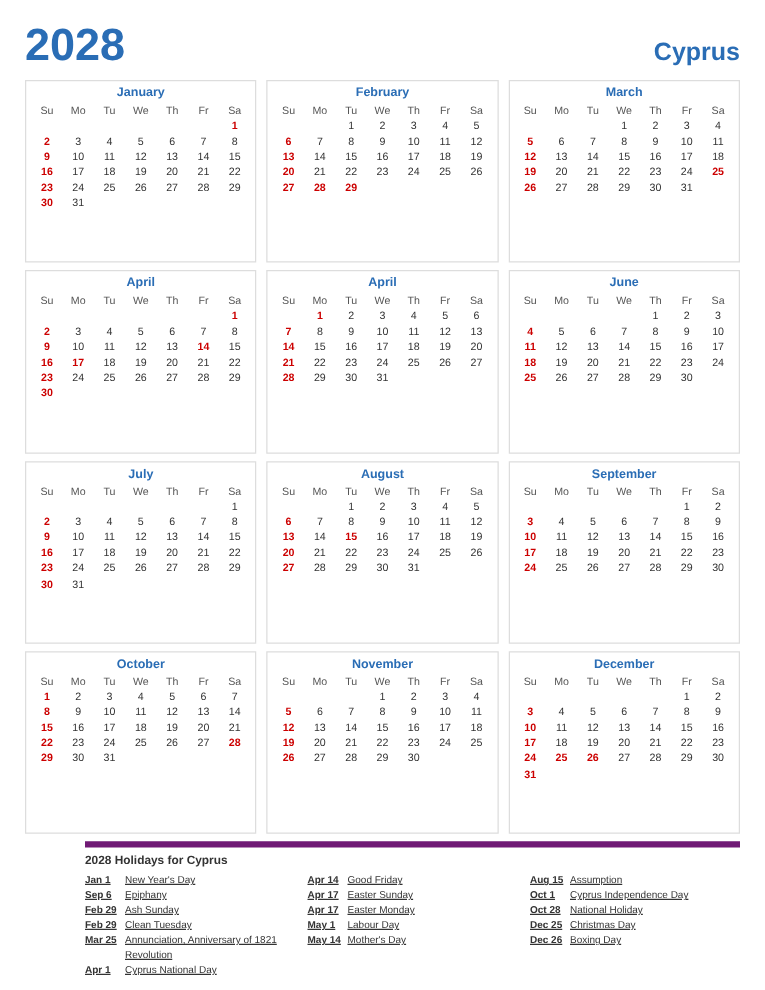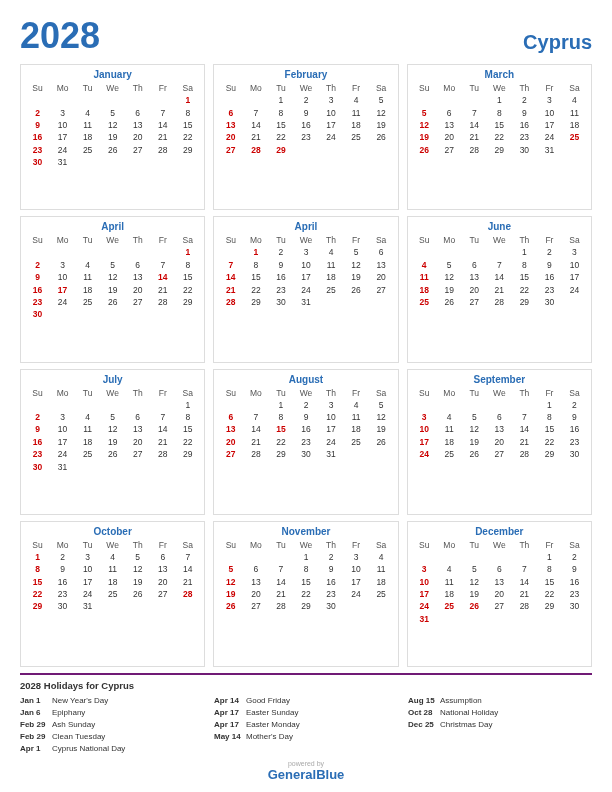--- a/index.html
+++ b/index.html
@@ -68,33 +68,35 @@
     }
     .cal-table td {
       text-align: center;
       font-size: 8.5px;
       padding: 1.2px 0;
       color: #333;
     }
     .cal-table td.red { color: #cc0000; }
     .holidays-section {
       margin-top: 6px;
-      border-top: 2px solid #701a75;
+      border-top: 5px solid #701a75;
       padding-top: 5px;
+      margin-left: 48px;
     }
     .holidays-title {
       font-size: 9.5px;
       font-weight: bold;
       color: #333;
       margin-bottom: 4px;
     }
     .holidays-grid {
       display: grid;
       grid-template-columns: 1fr 1fr 1fr;
       gap: 1px 10px;
+      text-decoration: underline;
     }
     .holiday-item {
       display: flex;
       gap: 4px;
       font-size: 8px;
       color: #333;
       line-height: 1.5;
     }
     .holiday-date {
       min-width: 28px;
@@ -922,70 +924,80 @@
 
   <div class="holidays-section">
     <div class="holidays-title">2028 Holidays for Cyprus</div>
     <div class="holidays-grid" id="holidays-grid">
     <div>
           <div class="holiday-item">
             <span class="holiday-date">Jan 1</span>
             <span>New Year's Day</span>
           </div>
           <div class="holiday-item">
-            <span class="holiday-date">Jan 6</span>
+            <span class="holiday-date">Sep 6</span>
             <span>Epiphany</span>
           </div>
           <div class="holiday-item">
             <span class="holiday-date">Feb 29</span>
             <span>Ash Sunday</span>
           </div>
           <div class="holiday-item">
             <span class="holiday-date">Feb 29</span>
             <span>Clean Tuesday</span>
           </div>
           <div class="holiday-item">
+            <span class="holiday-date">Mar 25</span>
+            <span>Annunciation, Anniversary of 1821 Revolution</span>
+          </div>
+          <div class="holiday-item">
             <span class="holiday-date">Apr 1</span>
             <span>Cyprus National Day</span>
           </div>
         </div>
         <div>
           <div class="holiday-item">
             <span class="holiday-date">Apr 14</span>
             <span>Good Friday</span>
           </div>
           <div class="holiday-item">
             <span class="holiday-date">Apr 17</span>
             <span>Easter Sunday</span>
           </div>
           <div class="holiday-item">
             <span class="holiday-date">Apr 17</span>
             <span>Easter Monday</span>
           </div>
           <div class="holiday-item">
+            <span class="holiday-date">May 1</span>
+            <span>Labour Day</span>
+          </div>
+          <div class="holiday-item">
             <span class="holiday-date">May 14</span>
             <span>Mother's Day</span>
           </div>
         </div>
         <div>
           <div class="holiday-item">
             <span class="holiday-date">Aug 15</span>
             <span>Assumption</span>
           </div>
           <div class="holiday-item">
+            <span class="holiday-date">Oct 1</span>
+            <span>Cyprus Independence Day</span>
+          </div>
+          <div class="holiday-item">
             <span class="holiday-date">Oct 28</span>
             <span>National Holiday</span>
           </div>
           <div class="holiday-item">
             <span class="holiday-date">Dec 25</span>
             <span>Christmas Day</span>
           </div>
+          <div class="holiday-item">
+            <span class="holiday-date">Dec 26</span>
+            <span>Boxing Day</span>
+          </div>
         </div>
       </div>
   </div>
 
-  <div class="footer">
-    <div class="footer-powered">powered by</div>
-    <div class="footer-brand">
-      <span id="brand-general">General</span><span style="color:#2a6db5" id="brand-blue">Blue</span>
-    </div>
-  </div>
 </div>
 
 </body></html>

